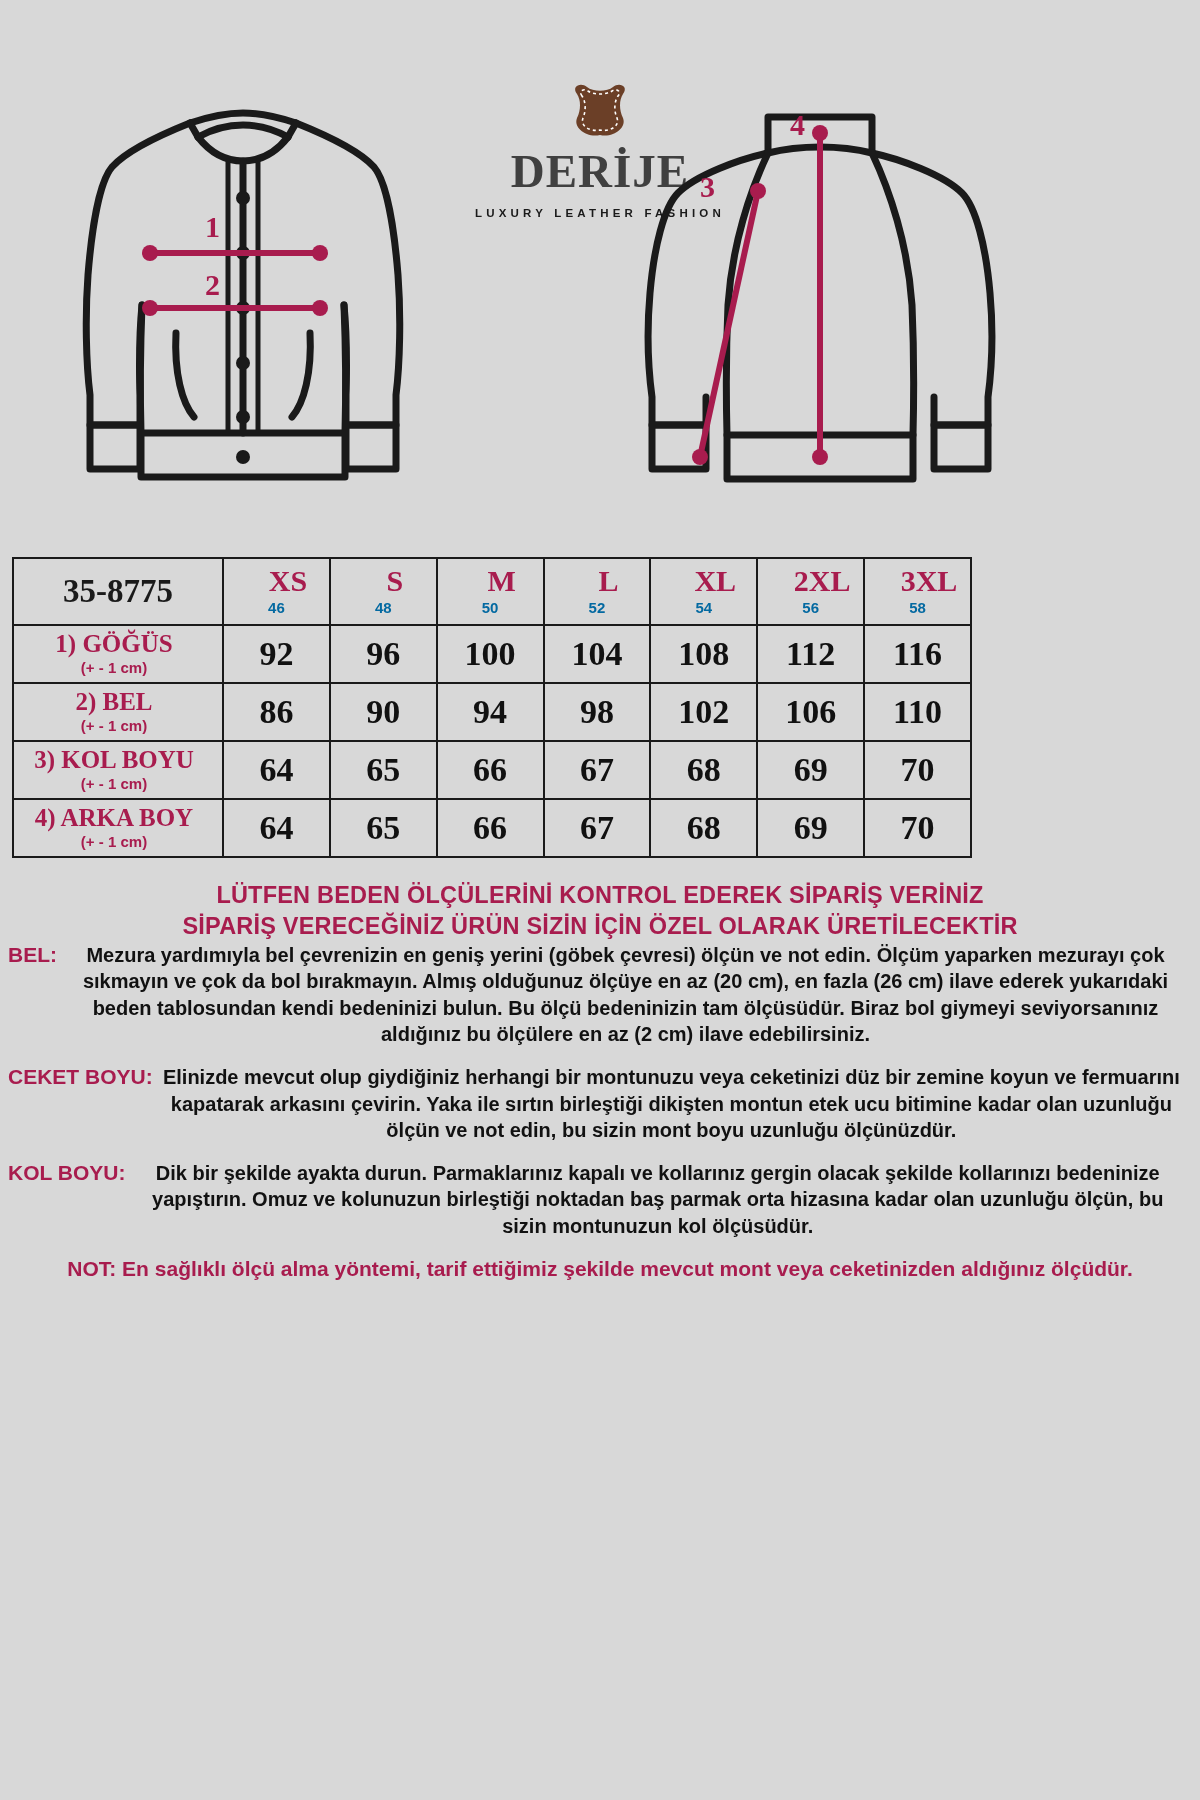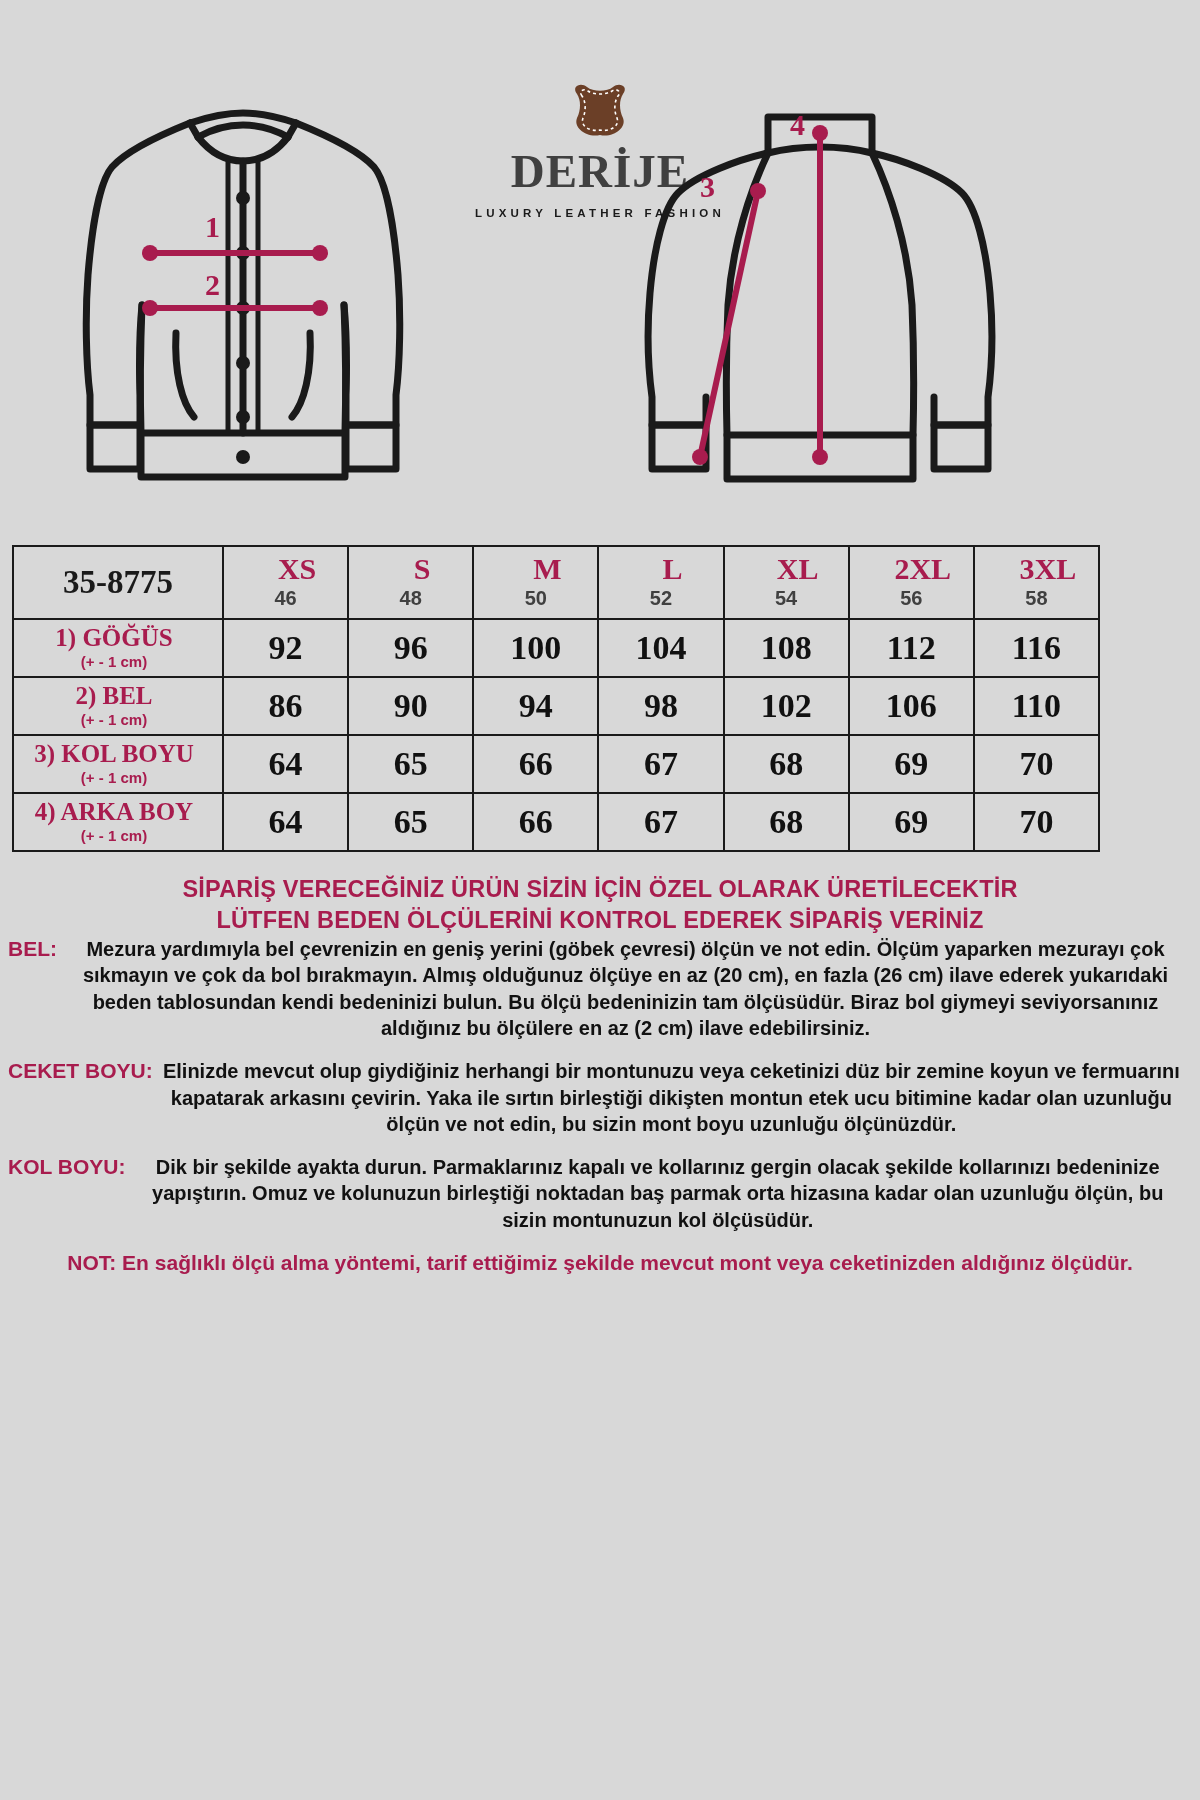--- a/index.html
+++ b/index.html
@@ -78,22 +78,22 @@
     position: absolute;
     font-family: "Liberation Serif", serif;
     font-weight: bold;
     font-size: 30px;
     color: #a81c4e;
   }
 
   
   .size-table {
     border-collapse: collapse;
-    width: 1088px;
-    margin: 0 12px;
+    width: 960px;
+    margin: 12px 12px;
     table-layout: fixed;
     background: #d8d8d8;
   }
   .size-table td, .size-table th {
     border: 2px solid #1a1a1a;
     text-align: center;
     vertical-align: middle;
   }
   .size-table .corner {
     width: 196px;
@@ -111,22 +111,22 @@
     font-family: "Liberation Serif", serif;
     font-weight: bold;
     font-size: 30px;
     color: #a81c4e;
     line-height: 1.05;
     padding-left: 23px;
   }
   .hdr-num {
     font-family: "Liberation Sans", sans-serif;
     font-weight: bold;
-    font-size: 20px;
-    color: #404040;
+    font-size: 15px;
+    color: #0369a1;
     margin-top: 2px;
   }
   .row-label {
     text-align: left;
     padding: 4px 8px 6px 0;
   }
   .row-label .rl-main {
     font-family: "Liberation Serif", serif;
     font-weight: bold;
     font-size: 25px;
@@ -392,22 +392,22 @@
       <td class="val">66</td>
       <td class="val">67</td>
       <td class="val">68</td>
       <td class="val">69</td>
       <td class="val">70</td>
     </tr>
   </tbody>
     </table>
 
   <div class="notice">
+    <div>LÜTFEN BEDEN ÖLÇÜLERİNİ KONTROL EDEREK SİPARİŞ VERİNİZ</div>
     <div>SİPARİŞ VERECEĞİNİZ ÜRÜN SİZİN İÇİN ÖZEL OLARAK ÜRETİLECEKTİR</div>
-    <div>LÜTFEN BEDEN ÖLÇÜLERİNİ KONTROL EDEREK SİPARİŞ VERİNİZ</div>
   </div>
 
 
   <div class="para bel">
     <div class="para-label">BEL:</div>
     <div class="para-body">Mezura yardımıyla bel çevrenizin en geniş yerini (göbek çevresi) ölçün ve not edin. Ölçüm yaparken mezurayı çok sıkmayın ve çok da bol bırakmayın. Almış olduğunuz ölçüye en az (20 cm), en fazla (26 cm) ilave ederek yukarıdaki beden tablosundan kendi bedeninizi bulun. Bu ölçü bedeninizin tam ölçüsüdür. Biraz bol giymeyi seviyorsanınız aldığınız bu ölçülere en az (2 cm) ilave edebilirsiniz.</div>
   </div>
 
   <div class="para">
     <div class="para-label">CEKET BOYU:</div>

